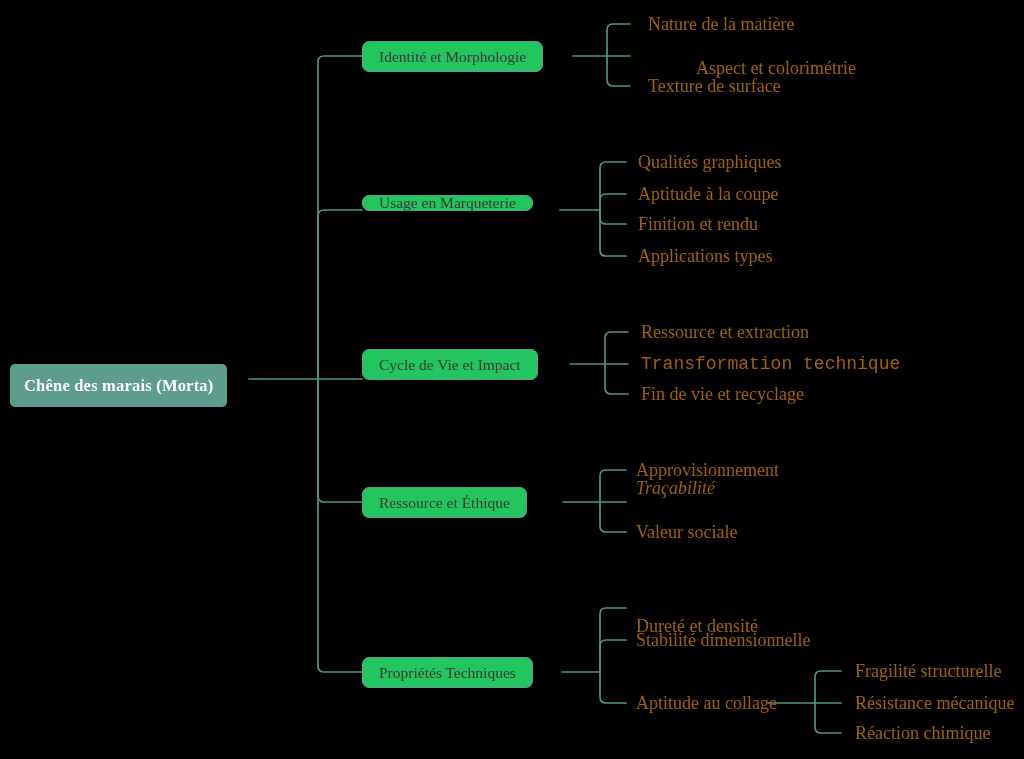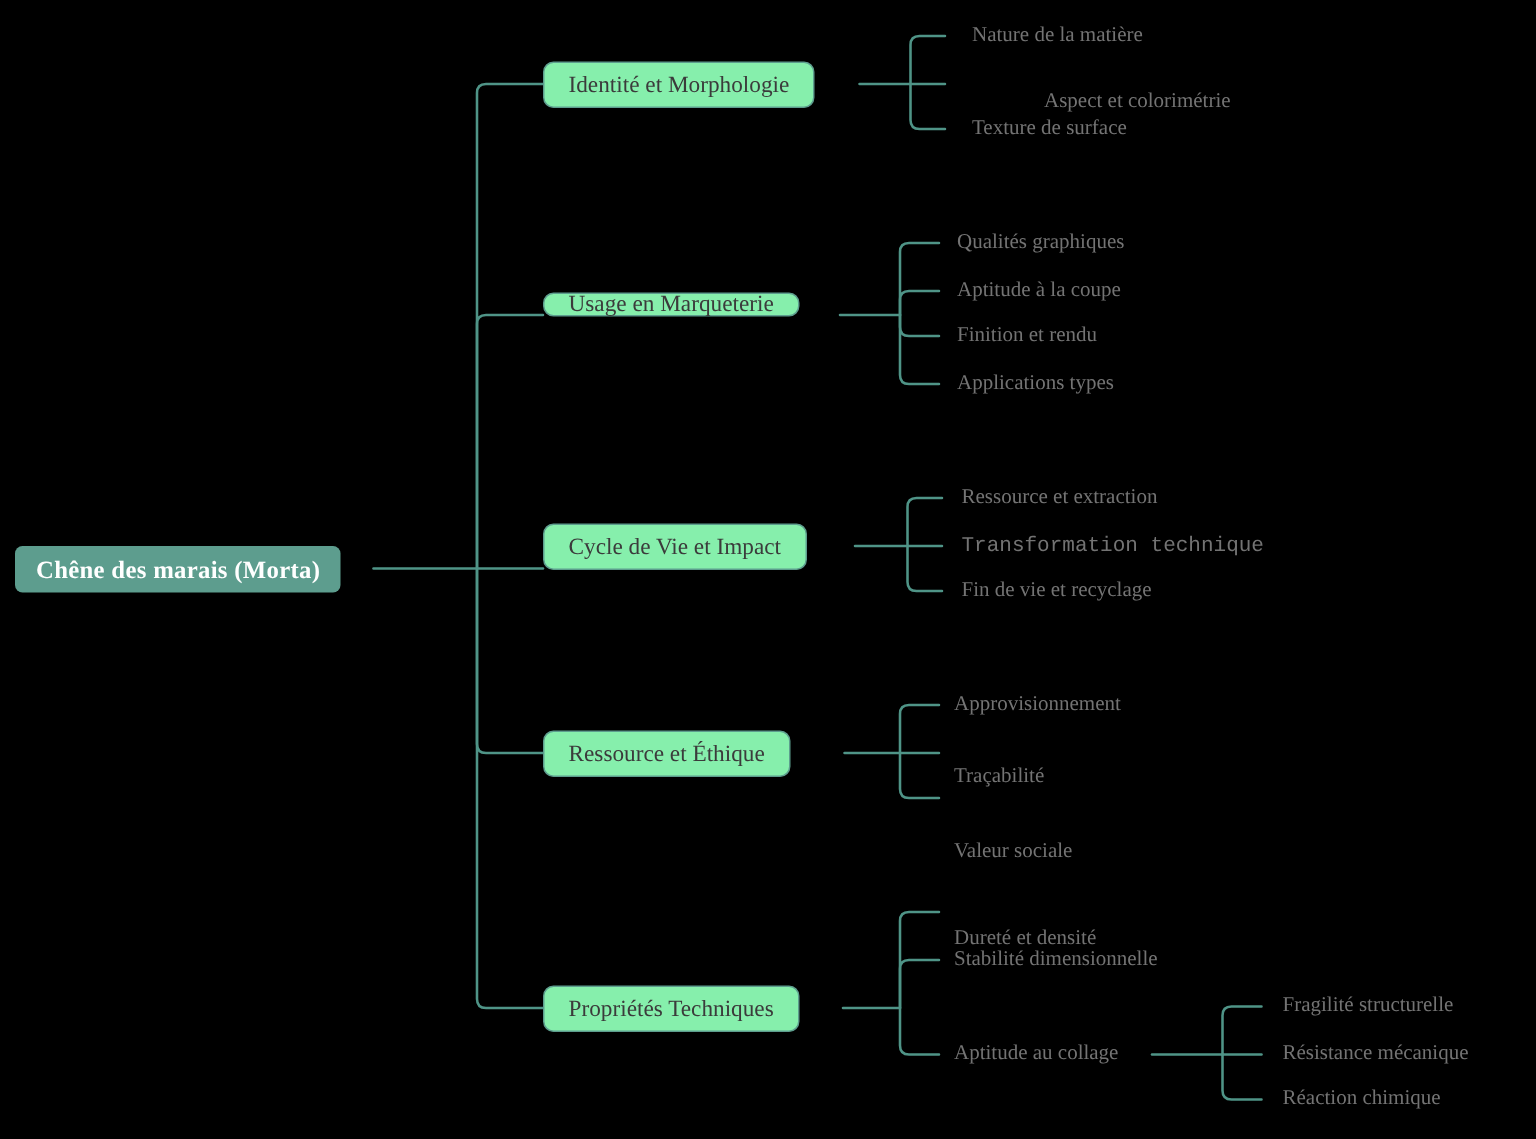--- a/index.html
+++ b/index.html
@@ -8,26 +8,26 @@
   svg#wires{position:absolute;left:0;top:0;width:1024px;height:759px;}
 
   .node{position:absolute;box-sizing:border-box;display:flex;align-items:center;justify-content:center;}
 
   .root{
     background:#5d9d8e;color:#ffffff;font-weight:bold;font-size:16.5px;
     border-radius:5px;letter-spacing:.2px;
     padding:0 14px;white-space:nowrap;
   }
   .branch{
-    background:#86efac;color:#3b3b3b;font-size:15.5px;
+    background:#22c55e;color:#3b3b3b;font-size:15.5px;
     border:1.6px solid #5d9d8e;border-radius:7px;
     padding:0 16px;white-space:nowrap;
   }
   .leaf{
-    position:absolute;color:#737373;font-size:14px;white-space:nowrap;
+    position:absolute;color:#a16207;font-size:18px;white-space:nowrap;
     transform:translateY(-50%);
   }
 </style>
 </head>
 <body>
 
 <div id="stage">
 
   <svg id="wires" viewBox="0 0 1024 759" fill="none">
     <g stroke="#4f9487" stroke-width="1.7" fill="none" stroke-linecap="round" stroke-linejoin="round">
@@ -66,21 +66,21 @@
       <path d="M600 672 V646 q0-6 6-6 H626"></path>
       <path d="M600 672 V697 q0 6 6 6 H626"></path>
 
       <path d="M768 703 H815"></path>
       <path d="M815 703 V677 q0-6 6-6 H841"></path>
       <path d="M815 703 H841"></path>
       <path d="M815 703 V727 q0 6 6 6 H841"></path>
     </g>
   </svg>
 
-  <div class="node root" style="left:10px;top:364px;height:31px;">Chêne des marais (Morta)</div>
+  <div class="node root" style="left:10px;top:364px;height:43px;">Chêne des marais (Morta)</div>
 
   <div class="node branch" style="left:362px;top:41px;height:31px;">Identité et Morphologie</div>
   <div class="node branch" style="left:362px;top:195px;height:16px;">Usage en Marqueterie</div>
   <div class="node branch" style="left:362px;top:349px;height:31px;">Cycle de Vie et Impact</div>
   <div class="node branch" style="left:362px;top:487px;height:31px;">Ressource et Éthique</div>
   <div class="node branch" style="left:362px;top:657px;height:31px;">Propriétés Techniques</div>
 
   <div class="leaf" style="left:648px;top:24px;">Nature de la matière</div>
   <div class="leaf" style="left:648px;top:68px;margin-left:48px;">Aspect et colorimétrie</div>
   <div class="leaf" style="left:648px;top:86px;">Texture de surface</div>
@@ -88,22 +88,22 @@
   <div class="leaf" style="left:638px;top:162px;">Qualités graphiques</div>
   <div class="leaf" style="left:638px;top:194px;">Aptitude à la coupe</div>
   <div class="leaf" style="left:638px;top:224px;">Finition et rendu</div>
   <div class="leaf" style="left:638px;top:256px;">Applications types</div>
 
   <div class="leaf" style="left:641px;top:332px;">Ressource et extraction</div>
   <div class="leaf" style="left:641px;top:364px;font-family:Liberation Mono, monospace;">Transformation technique</div>
   <div class="leaf" style="left:641px;top:394px;">Fin de vie et recyclage</div>
 
   <div class="leaf" style="left:636px;top:470px;">Approvisionnement</div>
-  <div class="leaf" style="left:636px;top:518px;">Traçabilité</div>
-  <div class="leaf" style="left:636px;top:532px;margin-top:36px;">Valeur sociale</div>
+  <div class="leaf" style="left:636px;top:488px;font-style:italic;">Traçabilité</div>
+  <div class="leaf" style="left:636px;top:532px;">Valeur sociale</div>
 
   <div class="leaf" style="left:636px;top:608px;margin-top:18px;">Dureté et densité</div>
   <div class="leaf" style="left:636px;top:640px;">Stabilité dimensionnelle</div>
   <div class="leaf" style="left:636px;top:703px;">Aptitude au collage</div>
 
   <div class="leaf" style="left:855px;top:671px;">Fragilité structurelle</div>
   <div class="leaf" style="left:855px;top:703px;">Résistance mécanique</div>
   <div class="leaf" style="left:855px;top:733px;">Réaction chimique</div>
 
 </div>

